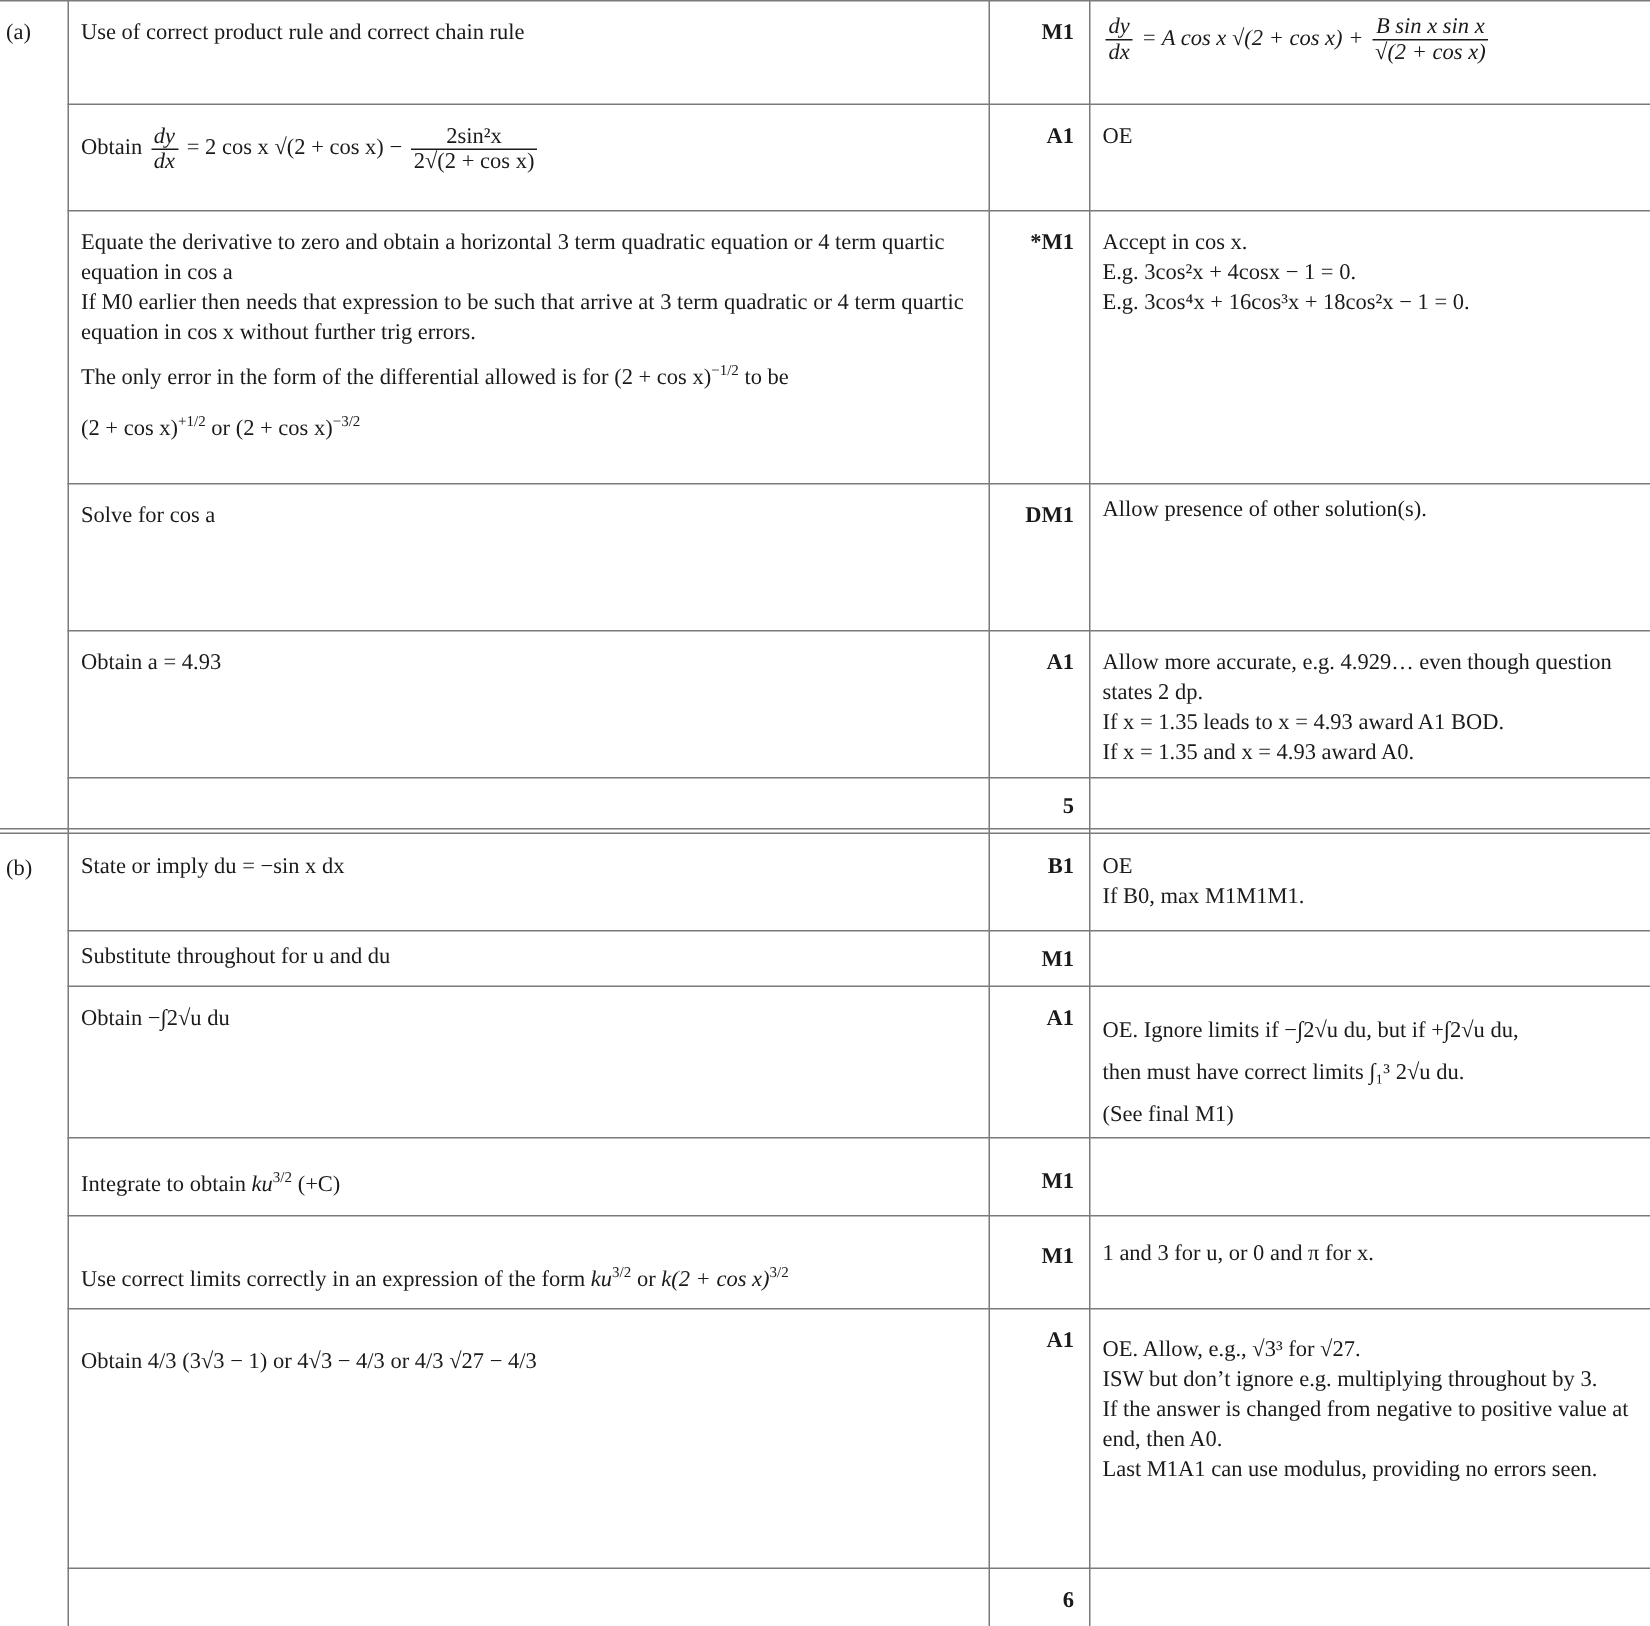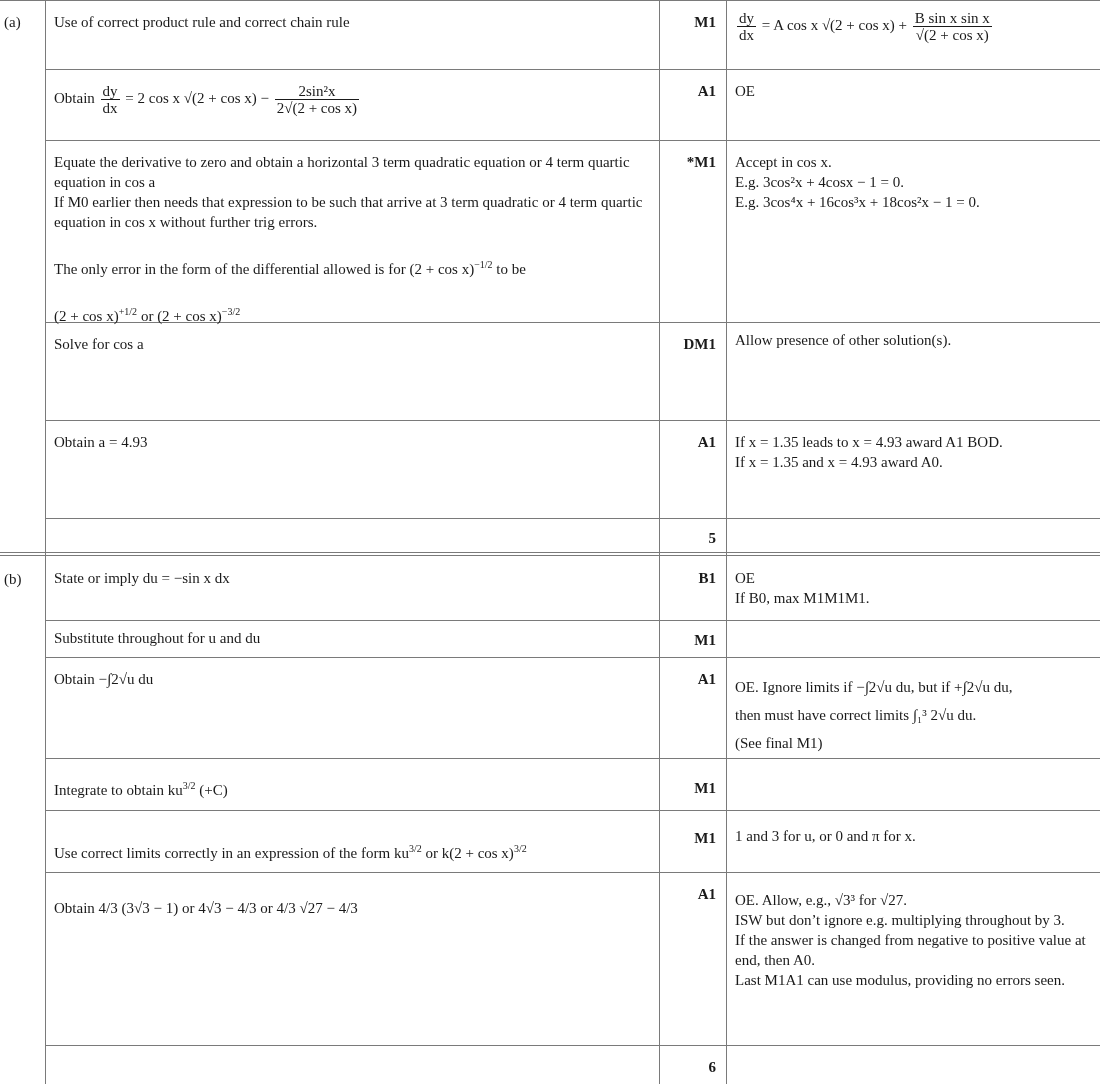--- a/index.html
+++ b/index.html
@@ -13,21 +13,21 @@
   .hline.inner { left: 45px; width: 1055px; }
   .hline.double { border-top: 4px double #7a7a7a; height: 0; }
   .vline { position: absolute; top: 0; width: 0; border-left: 1px solid #7a7a7a; }
   .part-label { position: absolute; left: 4px; font-size: 15px; }
   .row { position: absolute; left: 0; width: 1100px; }
   .cell { position: absolute; top: 0; }
   .cell.desc { left: 54px; width: 598px; }
   .cell.mark { left: 660px; width: 56px; text-align: right; font-weight: bold; }
   .cell.guid { left: 735px; width: 360px; }
   .pad { padding-top: 12px; }
-  .i { }
+  .i { font-style: italic; }
   .frac { display: inline-block; vertical-align: middle; text-align: center; margin: 0 2px; line-height: 16px; }
   .frac > span { display: block; padding: 0 2px; }
   .frac > span.num { border-bottom: 1px solid #1a1a1a; }
   .paren-big { font-size: 40px; line-height: 40px; vertical-align: middle; color: #444; font-weight: 100; }
   sup, sub { font-size: 10px; line-height: 0; }
   .line { display: block; }
 </style>
 </head>
 <body>
 
@@ -72,26 +72,26 @@
       <span class="frac"><span class="num">2sin²x</span><span>2√(2 + cos x)</span></span>
     </div>
     <div class="cell mark pad">A1</div>
     <div class="cell guid pad">OE</div>
   </div>
 
   <div class="row" style="top:140px;height:182px">
     <div class="cell desc pad">
       <span class="line">Equate the derivative to zero and obtain a horizontal 3 term quadratic equation or 4 term quartic equation in cos a</span>
       <span class="line">If M0 earlier then needs that expression to be such that arrive at 3 term quadratic or 4 term quartic equation in cos x without further trig errors.</span>
-      <span class="line" style="margin-top:27px">
+      <span class="line" style="margin-top:10px">
         <span>The only error in the form of the differential allowed is for</span>
         <span>(2 + cos x)</span><sup>−1/2</sup>
         <span>to be</span>
       </span>
-      <span class="line" style="margin-top:27px">
+      <span class="line" style="margin-top:14px">
         <span>(2 + cos x)</span><sup>+1/2</sup>
         <span>or</span>
         <span>(2 + cos x)</span><sup>−3/2</sup>
       </span>
     </div>
     <div class="cell mark pad">*M1</div>
     <div class="cell guid pad">
       <span class="line">Accept in cos x.</span>
       <span class="line">E.g. 3cos²x + 4cosx − 1 = 0.</span>
       <span class="line">E.g. 3cos⁴x + 16cos³x + 18cos²x − 1 = 0.</span>
@@ -103,20 +103,21 @@
     <div class="cell mark pad">DM1</div>
     <div class="cell guid" style="top:8px">
       <span class="line" style="margin-top:0">Allow presence of other solution(s).</span>
     </div>
   </div>
 
   <div class="row" style="top:420px;height:98px">
     <div class="cell desc pad">Obtain  a = 4.93</div>
     <div class="cell mark pad">A1</div>
     <div class="cell guid pad">
+      <span class="line">Allow more accurate, e.g. 4.929… even though question states 2 dp.</span>
       <span class="line">If x = 1.35 leads to x = 4.93 award A1 BOD.</span>
       <span class="line">If x = 1.35 and x = 4.93 award A0.</span>
     </div>
   </div>
 
   <div class="row" style="top:518px;height:34px">
     <div class="cell mark" style="top:10px">5</div>
   </div>
 
   <div class="row" style="top:556px;height:64px">

